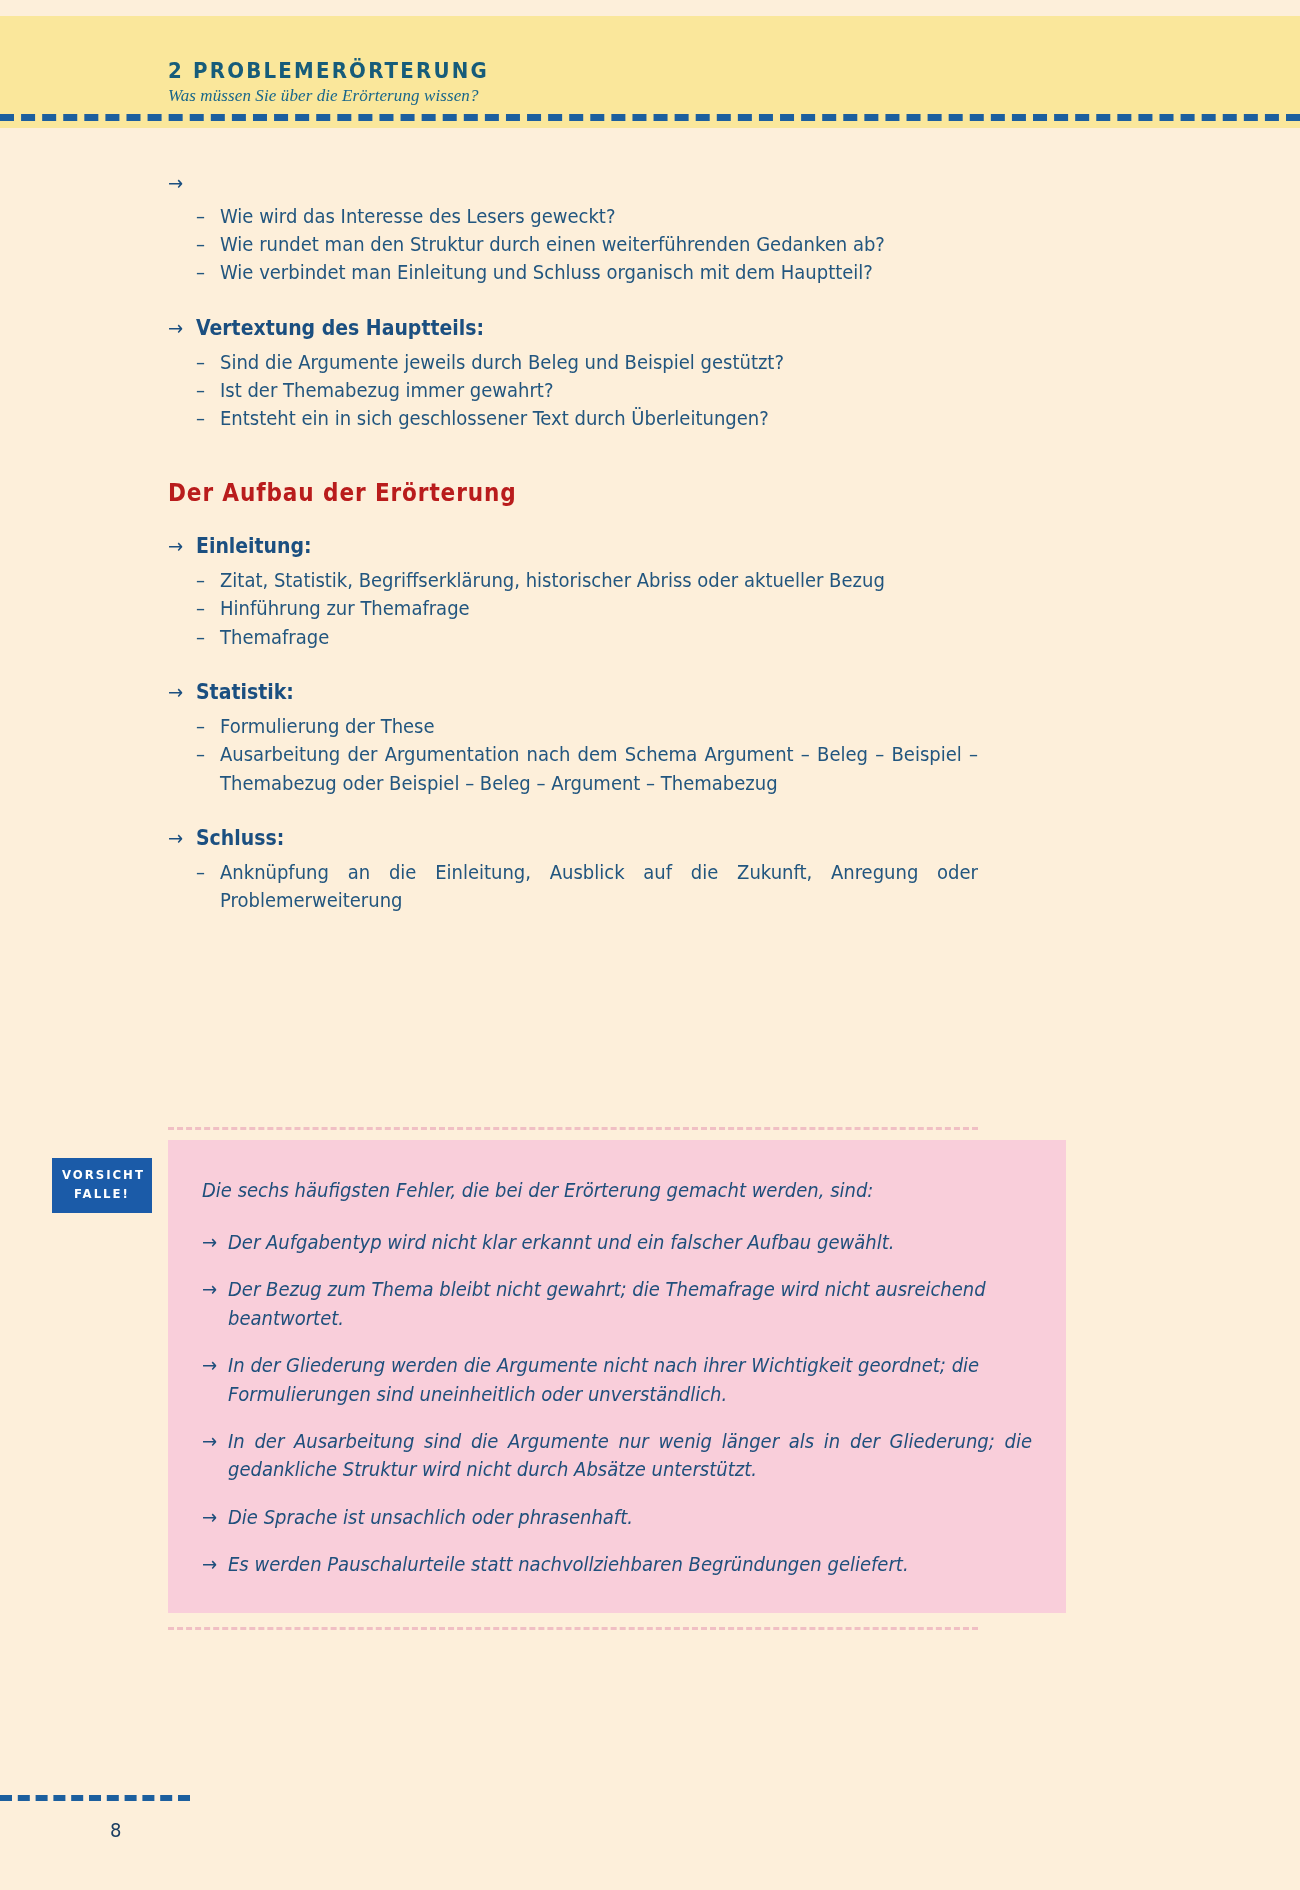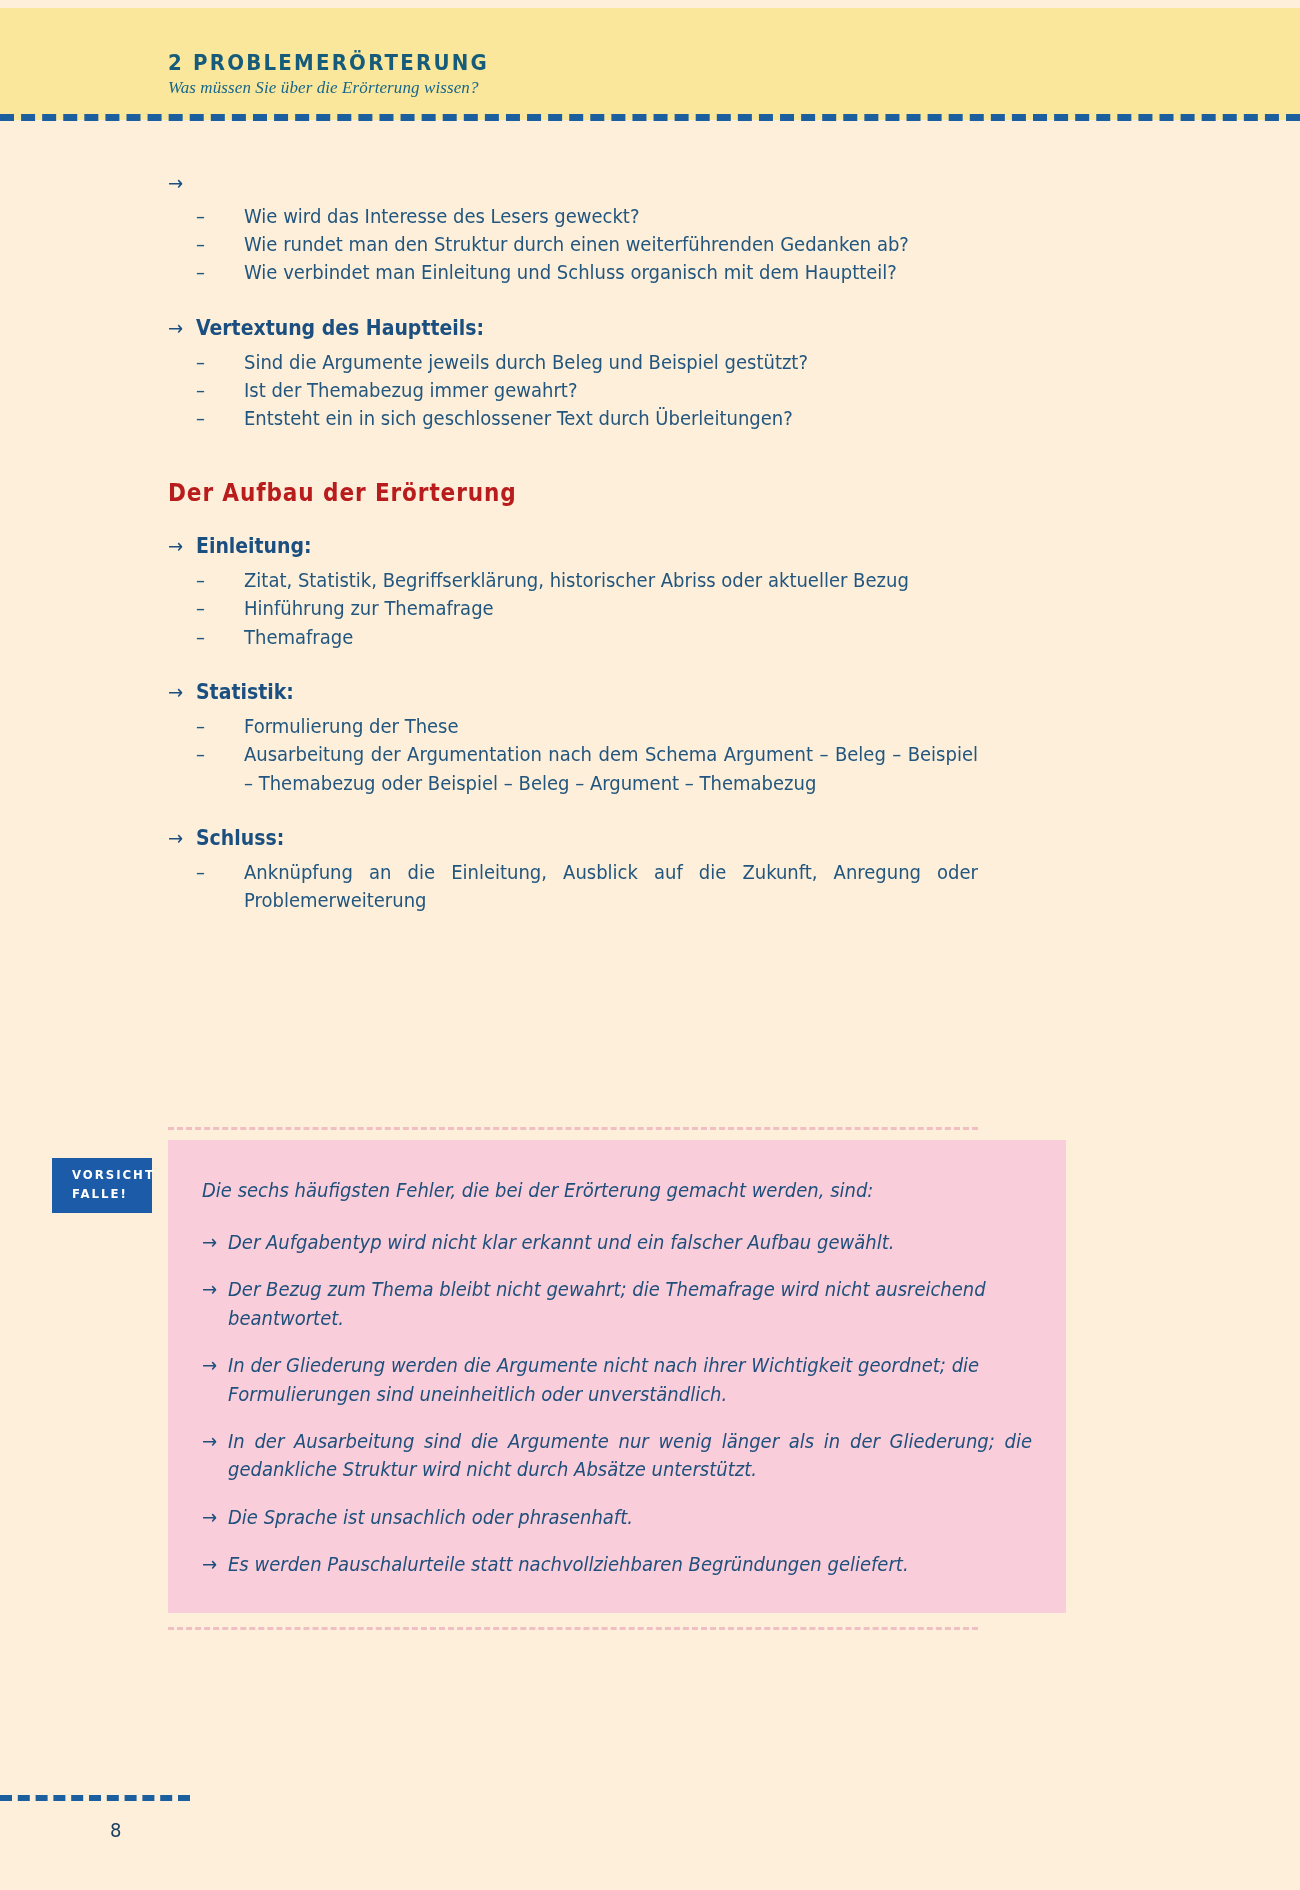--- a/index.html
+++ b/index.html
@@ -12,21 +12,21 @@
     background: #FDEFDA;
     font-family: "DejaVu Sans Condensed", "Liberation Sans Narrow", "Liberation Sans", sans-serif;
     position: relative;
     overflow: hidden;
     color: #1C3F63;
   }
 
   
   .header-band {
     position: absolute;
-    left: 0; top: 8px;
+    left: 0; top: 16px;
     width: 1300px;
     height: 112px;
     background: #FAE79B;
   }
   .header-inner {
     position: absolute;
     left: 168px;
     top: 44px;
   }
   .chapter-title {
@@ -93,21 +93,21 @@
     font-size: 20px;
     color: #22567F;
     line-height: 1.42;
     margin-left: 28px;
   }
   .dash-glyph {
     width: 24px;
     flex: 0 0 24px;
     color: #22567F;
   }
-  .sub-text { flex: 1 1 auto; margin-left: 24px; }
+  .sub-text { flex: 1 1 auto; }
   .sub-text.justified {
     text-align: justify;
     text-align-last: left;
   }
 
   
   .section-heading {
     font-size: 24px;
     font-weight: bold;
     letter-spacing: 0.9px;
@@ -119,28 +119,28 @@
     left: 168px;
     width: 810px;
     height: 0;
     border-top: 3px dashed #F0BFC4;
   }
   .badge {
     position: absolute;
     left: 52px;
     top: 1158px;
     width: 100px;
-    padding: 8px 10px 9px 20px;
+    padding: 8px 10px 9px 10px;
     background: #1B5BA8;
     color: #FFFFFF;
     font-size: 13px;
     font-weight: bold;
     letter-spacing: 2.0px;
     line-height: 1.45;
-    text-align: left;
+    text-align: center;
     box-sizing: border-box;
   }
   .pink-box {
     position: absolute;
     left: 168px;
     top: 1140px;
     width: 898px;
     background: #F9CEDA;
     box-sizing: border-box;
     padding: 36px 34px 34px 34px;

